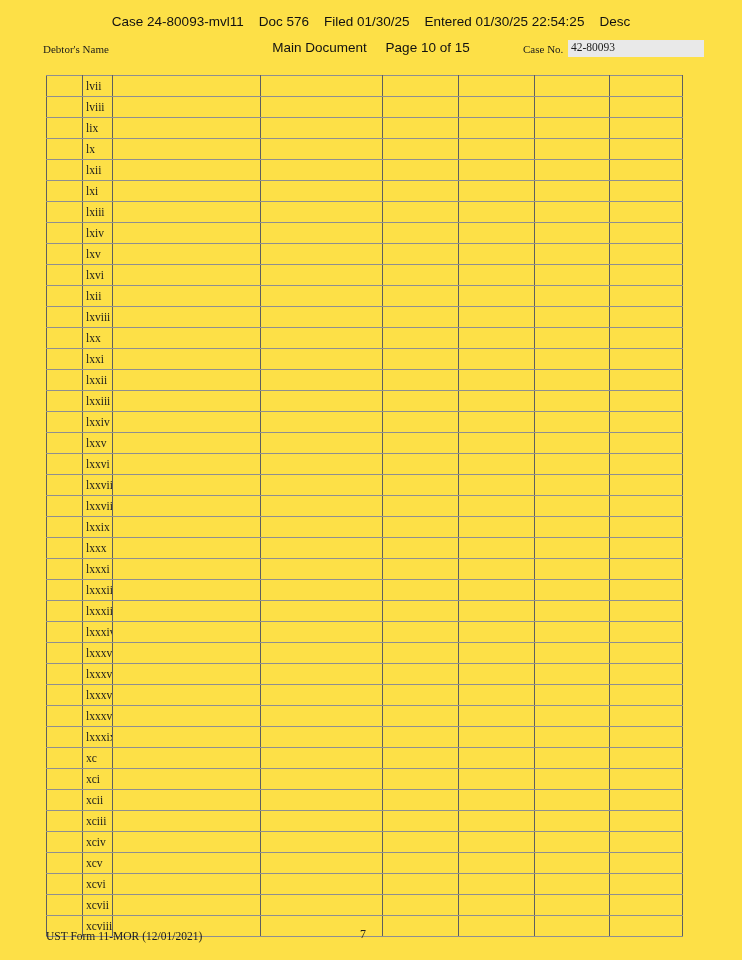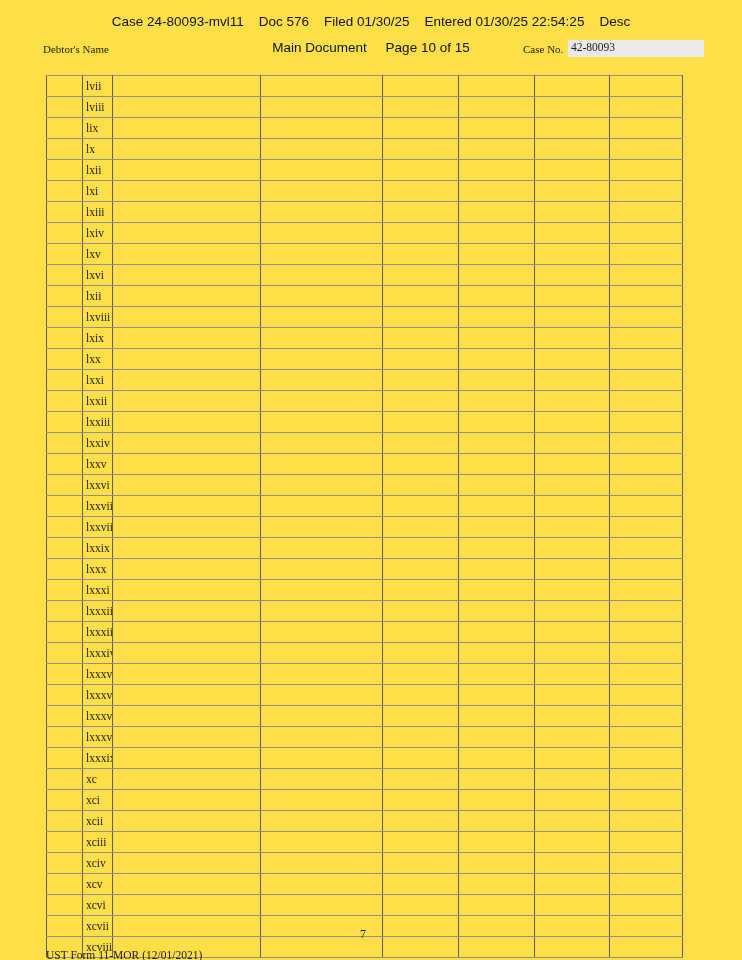--- a/index.html
+++ b/index.html
@@ -44,21 +44,21 @@
     border-bottom-color:#8f8f8f;
     height:20.12px;
     font-size:11.5px;
     line-height:20px;
     padding:0 0 0 3px;
     overflow:hidden;
     white-space:nowrap;
     vertical-align:middle;
     color:#1b1b1b;
   }
-  .footer-form { position:absolute; left:46px; top:930px; font-size:11.5px;margin-top:19px; }
+  .footer-form { position:absolute; left:46px; top:930px; font-size:11.5px; }
   .footer-page { position:absolute; left:360px; top:927px; font-size:12px; }
 </style>
 </head>
 <body>
 
 <div class="page">
 
   <div class="stamp-line l1">Case 24-80093-mvl11    Doc 576    Filed 01/30/25    Entered 01/30/25 22:54:25    Desc</div>
   <div class="stamp-line l2">Main Document     Page 10 of 15</div>
 
@@ -196,30 +196,20 @@
           <td>lxviii</td>
           <td></td>
           <td></td>
           <td></td>
           <td></td>
           <td></td>
           <td></td>
         </tr>
         <tr>
           <td></td>
-          <td>lxix</td>
-          <td></td>
-          <td></td>
-          <td></td>
-          <td></td>
-          <td></td>
-          <td></td>
-        </tr>
-        <tr>
-          <td></td>
           <td>lxx</td>
           <td></td>
           <td></td>
           <td></td>
           <td></td>
           <td></td>
           <td></td>
         </tr>
         <tr>
           <td></td>

